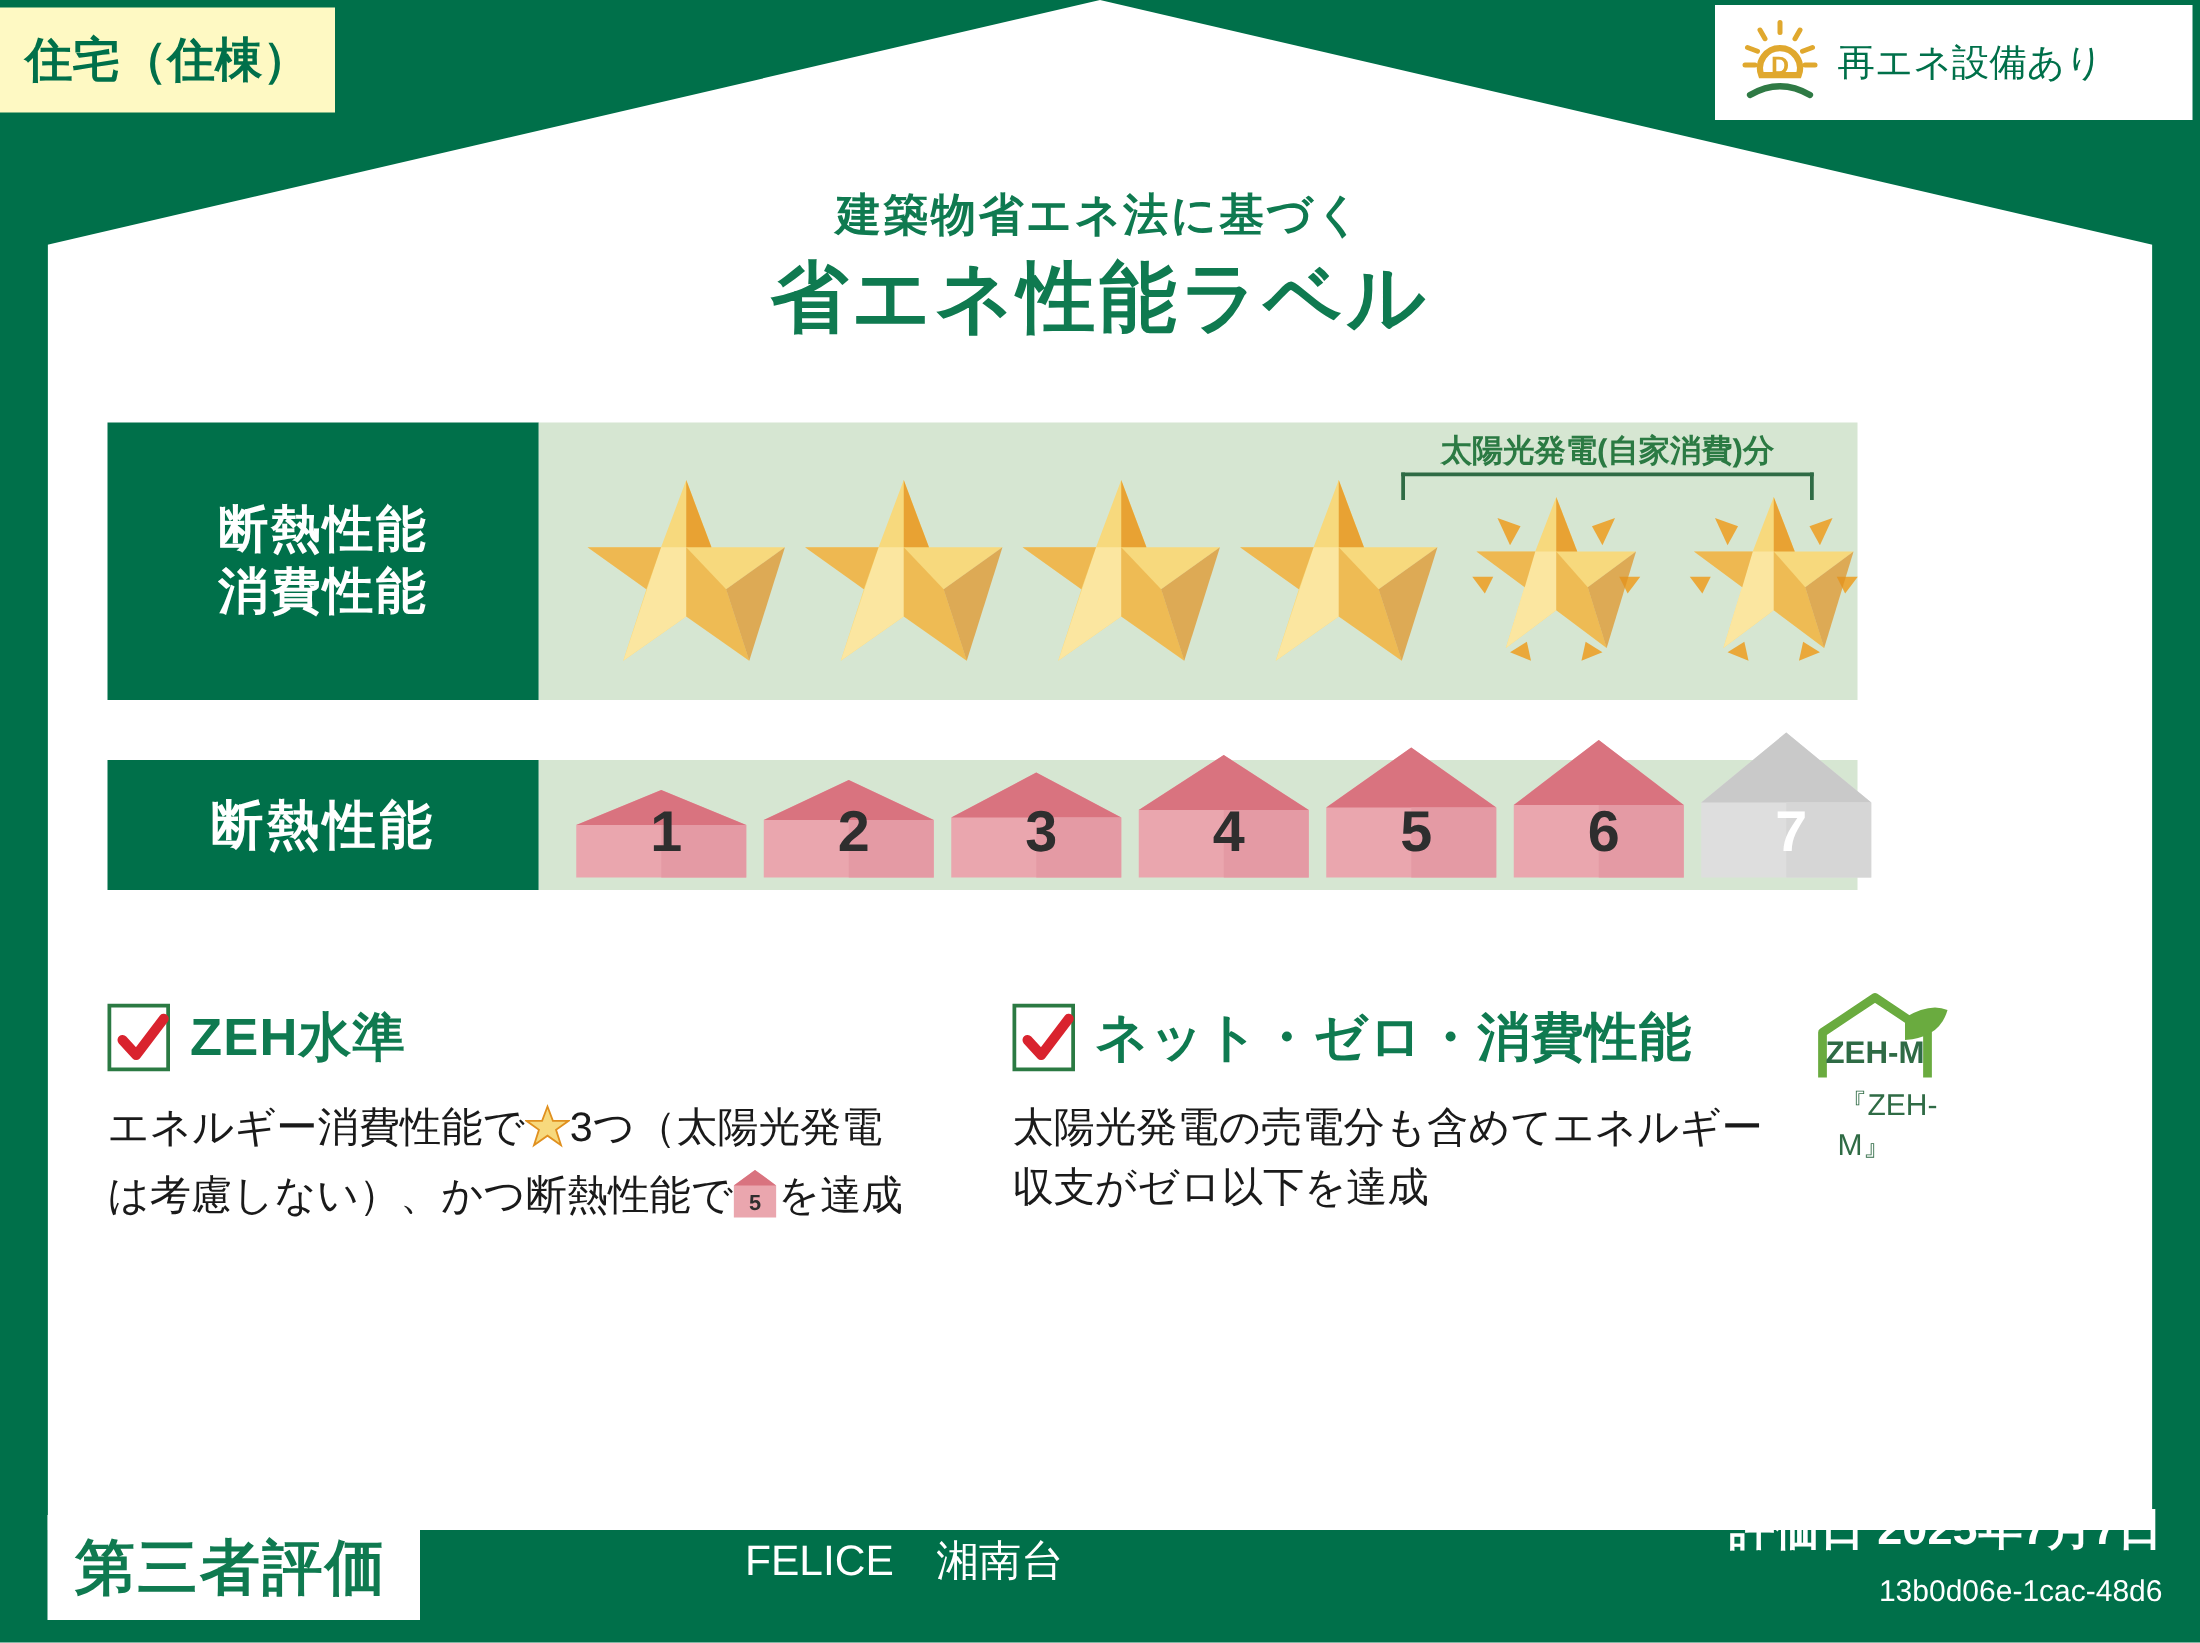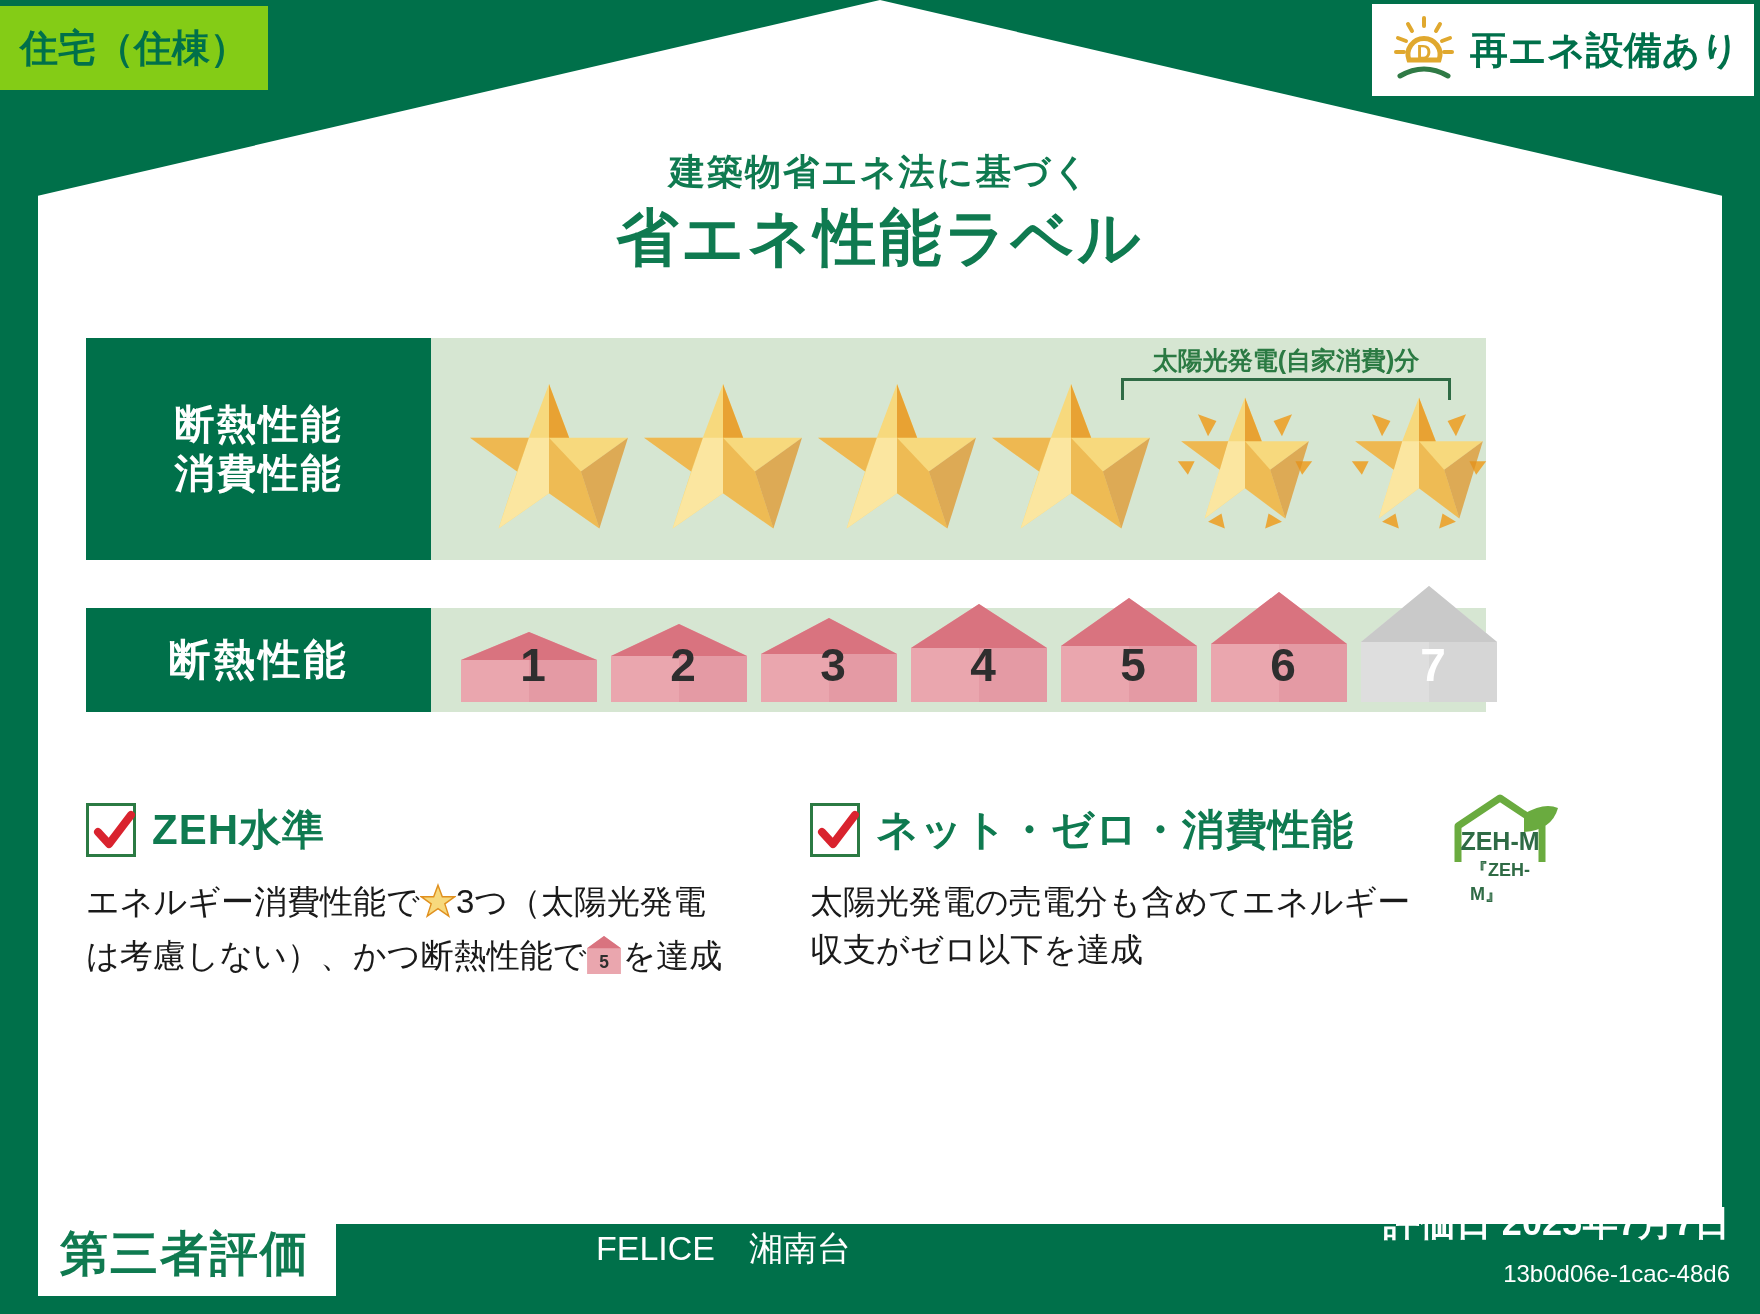--- a/index.html
+++ b/index.html
@@ -17,35 +17,35 @@
     left: 38px; top: 0px;
     width: 1684px; height: 1224px;
     background: #ffffff;
     clip-path: polygon(0% 16.0%, 50% 0%, 100% 16.0%, 100% 100%, 0% 100%);
   }
 
   
   .badge-left {
     position: absolute; left: 0px; top: 6px;
     width: 268px; height: 84px;
-    background: #84cc16;
+    background: #fef9c3;
     display: flex; align-items: center; justify-content: center;
   }
   .badge-left span {
     color: #00704a; font-weight: bold; font-size: 38px; letter-spacing: 0px;
   }
   .badge-right {
     position: absolute; right: 6px; top: 4px;
     width: 382px; height: 92px;
     background: #ffffff;
     display: flex; align-items: center; gap: 10px;
     padding-left: 16px;
   }
   .badge-right .bt {
-    color: #00704a; font-weight: bold; font-size: 38px;
+    color: #00704a; font-weight: normal; font-size: 30px;
   }
 
   
   .title-sub {
     position: absolute; left: 0; right: 0; top: 148px;
     text-align: center;
     color: #0f7a50; font-weight: bold; font-size: 36px;
     letter-spacing: 2px;
   }
   .title-main {
@@ -150,22 +150,22 @@
     letter-spacing: 0px;
   }
   .inline-star { display: inline-block; vertical-align: -6px; }
   .inline-house { display: inline-block; vertical-align: -8px; }
 
   .zehm-mark {
     position: absolute; left: 628px; top: -8px;
     width: 150px; height: 78px;
   }
   .zehm-cap {
-    position: absolute; left: 660px; top: 58px;
-    font-size: 18px; font-weight: bold; color: #2f6b45;
+    position: absolute; left: 660px; top: 68px;
+    font-size: 24px; font-weight: normal; color: #2f6b45;
   }
 
   
   .bels-box {
     position: absolute; left: 38px; bottom: 18px;
     background: #ffffff;
     padding: 10px 26px 10px 22px;
     display: flex; align-items: baseline; gap: 14px;
   }
   .bels-jp { color: #0f7a50; font-weight: bold; font-size: 48px; letter-spacing: 2px; }

